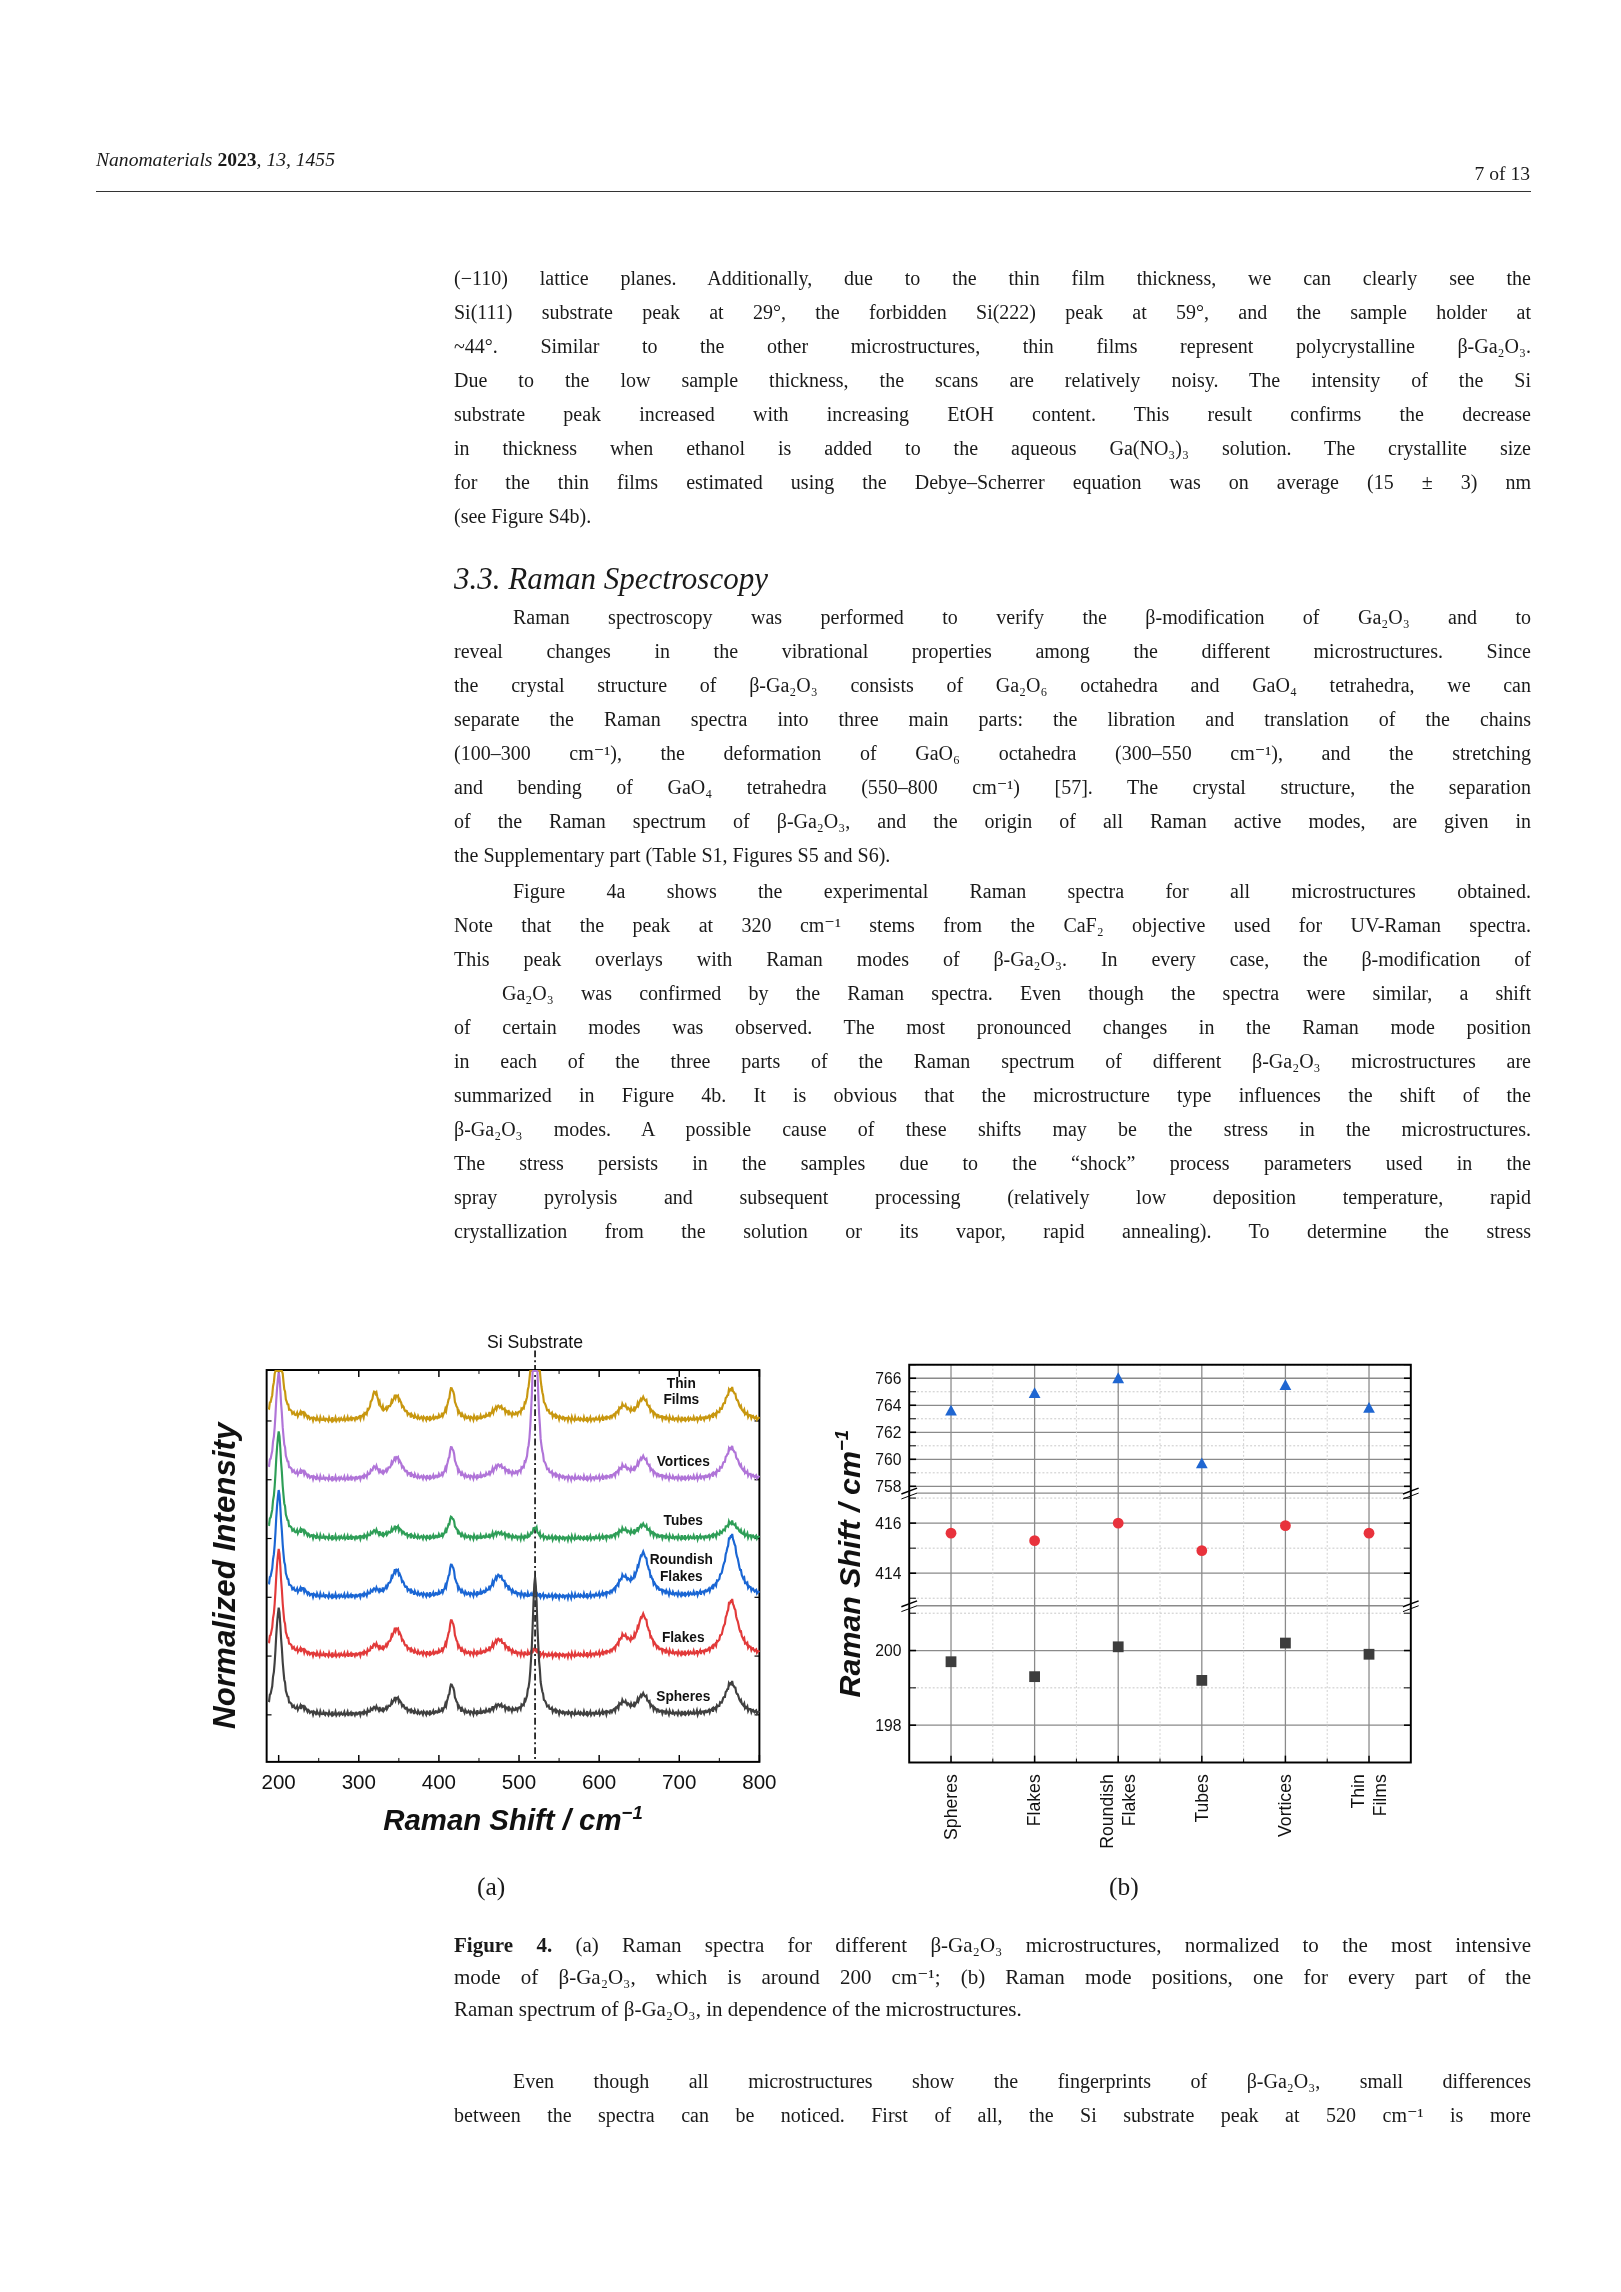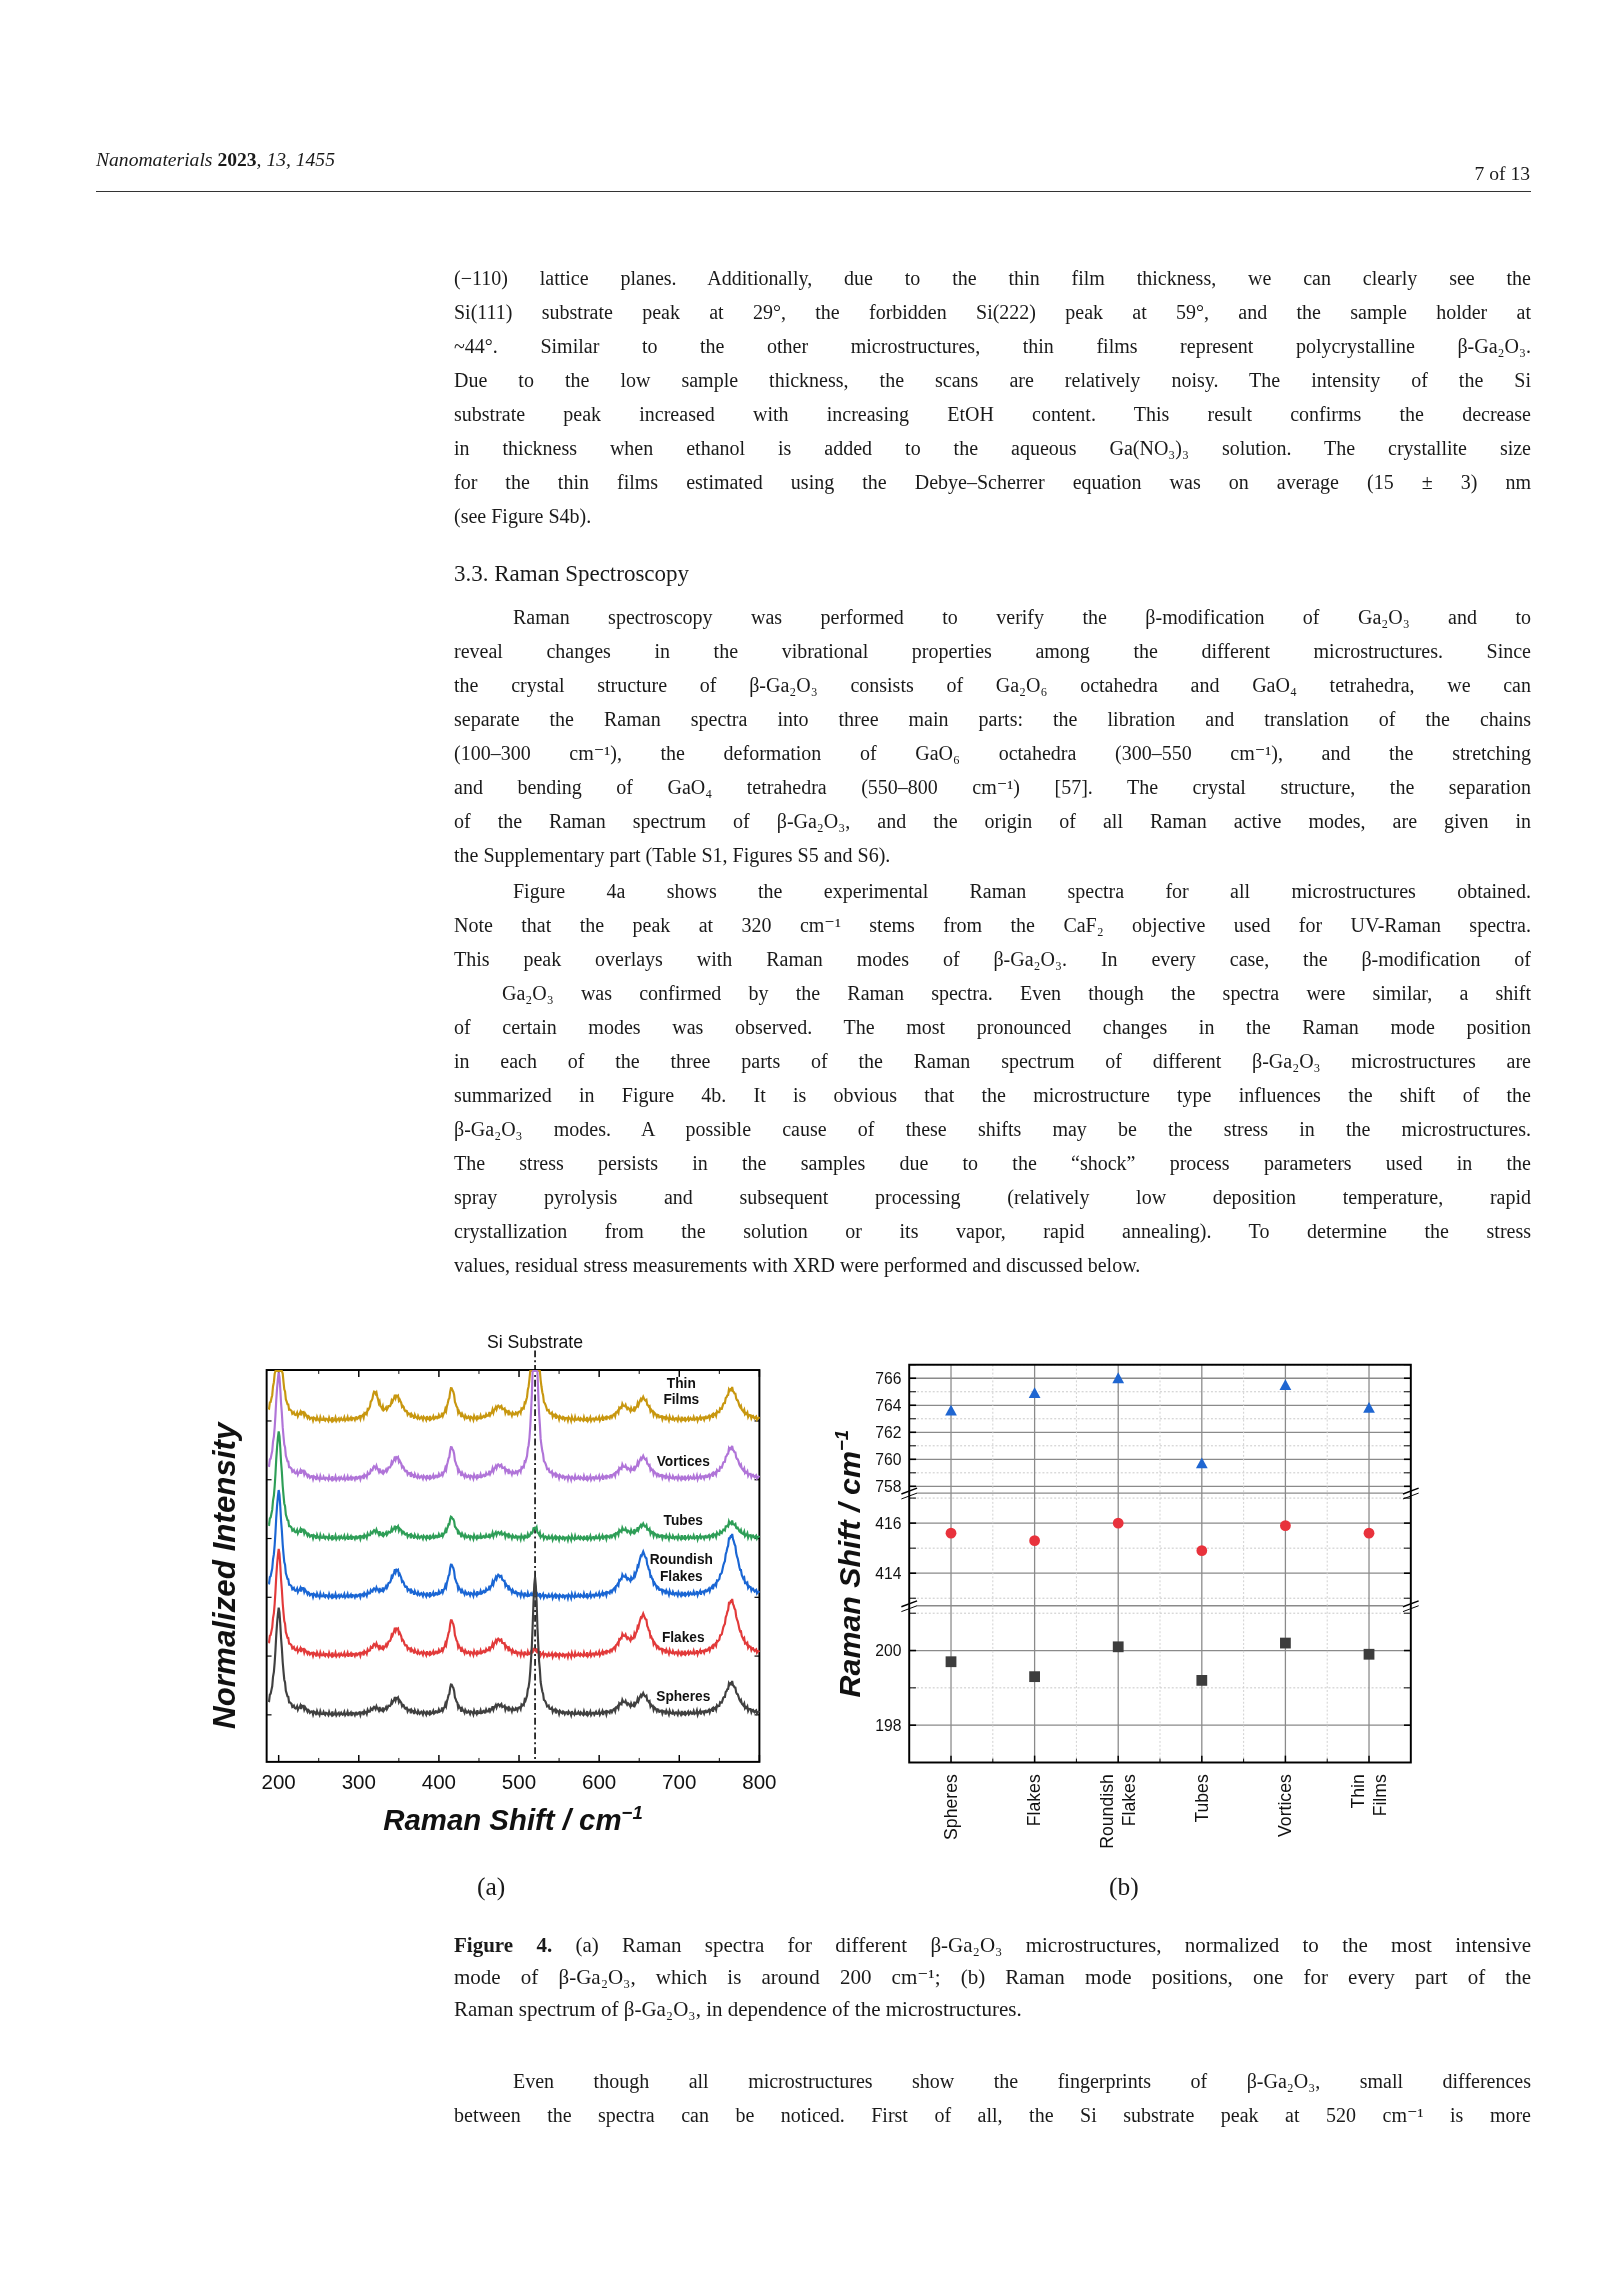--- a/index.html
+++ b/index.html
@@ -4,21 +4,21 @@
 <style>
   html, body { margin:0; padding:0; background:#ffffff; }
   body { width:1621px; height:2293px; position:relative; overflow:hidden;
          font-family:"Liberation Serif","DejaVu Serif",serif; color:#1a1a1a; }
   .abs { position:absolute; }
   .hdr-left { left:96px; top:149px; font-size:19.6px; font-style:italic; }
   .hdr-left b { font-style:normal; }
   .hdr-right { right:91px; top:163px; font-size:19.6px; }
   .rule { left:96px; top:191px; width:1435px; height:1px; background:#333; }
   .para { left:454px; width:1077px; font-size:20px; line-height:34px; text-align:justify; }
-  .section { left:454px; top:561px; font-size:23px; }
+  .section { left:454px; top:561px; font-size:31px; font-style:italic; }
   .caption { left:454px; top:1929px; width:1077px; font-size:21px; line-height:32px; text-align:justify; }
   .cap-lbl { font-weight:bold; }
   .fig-label { font-size:25.5px; }
 </style>
 </head>
 <body>
 
 <div class="abs hdr-left"><span>Nanomaterials</span> <b>2023</b>, <span>13</span>, <span>1455</span></div>
 <div class="abs hdr-right">7 of 13</div>
 <div class="abs rule"></div>
@@ -57,21 +57,20 @@
       <div style="text-align: justify; text-align-last: justify; white-space: nowrap;">Note that the peak at 320 cm⁻¹ stems from the CaF₂ objective used for UV-Raman spectra.</div>
       <div style="text-align: justify; text-align-last: justify; white-space: nowrap;">This peak overlays with Raman modes of β-Ga₂O₃. In every case, the β-modification of</div>
       <div style="text-align: justify; text-align-last: justify; white-space: nowrap; margin-left: 48px;">Ga₂O₃ was confirmed by the Raman spectra. Even though the spectra were similar, a shift</div>
       <div style="text-align: justify; text-align-last: justify; white-space: nowrap;">of certain modes was observed. The most pronounced changes in the Raman mode position</div>
       <div style="text-align: justify; text-align-last: justify; white-space: nowrap;">in each of the three parts of the Raman spectrum of different β-Ga₂O₃ microstructures are</div>
       <div style="text-align: justify; text-align-last: justify; white-space: nowrap;">summarized in Figure 4b. It is obvious that the microstructure type influences the shift of the</div>
       <div style="text-align: justify; text-align-last: justify; white-space: nowrap;">β-Ga₂O₃ modes. A possible cause of these shifts may be the stress in the microstructures.</div>
       <div style="text-align: justify; text-align-last: justify; white-space: nowrap;">The stress persists in the samples due to the “shock” process parameters used in the</div>
       <div style="text-align: justify; text-align-last: justify; white-space: nowrap;">spray pyrolysis and subsequent processing (relatively low deposition temperature, rapid</div>
       <div style="text-align: justify; text-align-last: justify; white-space: nowrap;">crystallization from the solution or its vapor, rapid annealing). To determine the stress</div>
-      <div style="text-align: justify; text-align-last: left; white-space: nowrap;">values, residual stress measurements with XRD were performed and discussed below.</div>
     </div>
 </div>
 
 <svg class="abs" style="left:196px; top:1323px;" width="588" height="529" id="figA" viewBox="0 0 600 540">
     <rect x="72" y="48" width="503" height="400" fill="none" stroke="#000" stroke-width="2"></rect>
     <line x1="84.26829268292683" y1="448" x2="84.26829268292683" y2="441" stroke="#000" stroke-width="1.5"></line>
     <line x1="84.26829268292683" y1="48" x2="84.26829268292683" y2="55" stroke="#000" stroke-width="1.5"></line>
     <text x="84.26829268292683" y="476" text-anchor="middle" font-size="21" font-family="Liberation Sans, sans-serif" fill="#111">200</text>
     <line x1="166.0569105691057" y1="448" x2="166.0569105691057" y2="441" stroke="#000" stroke-width="1.5"></line>
     <line x1="166.0569105691057" y1="48" x2="166.0569105691057" y2="55" stroke="#000" stroke-width="1.5"></line>

